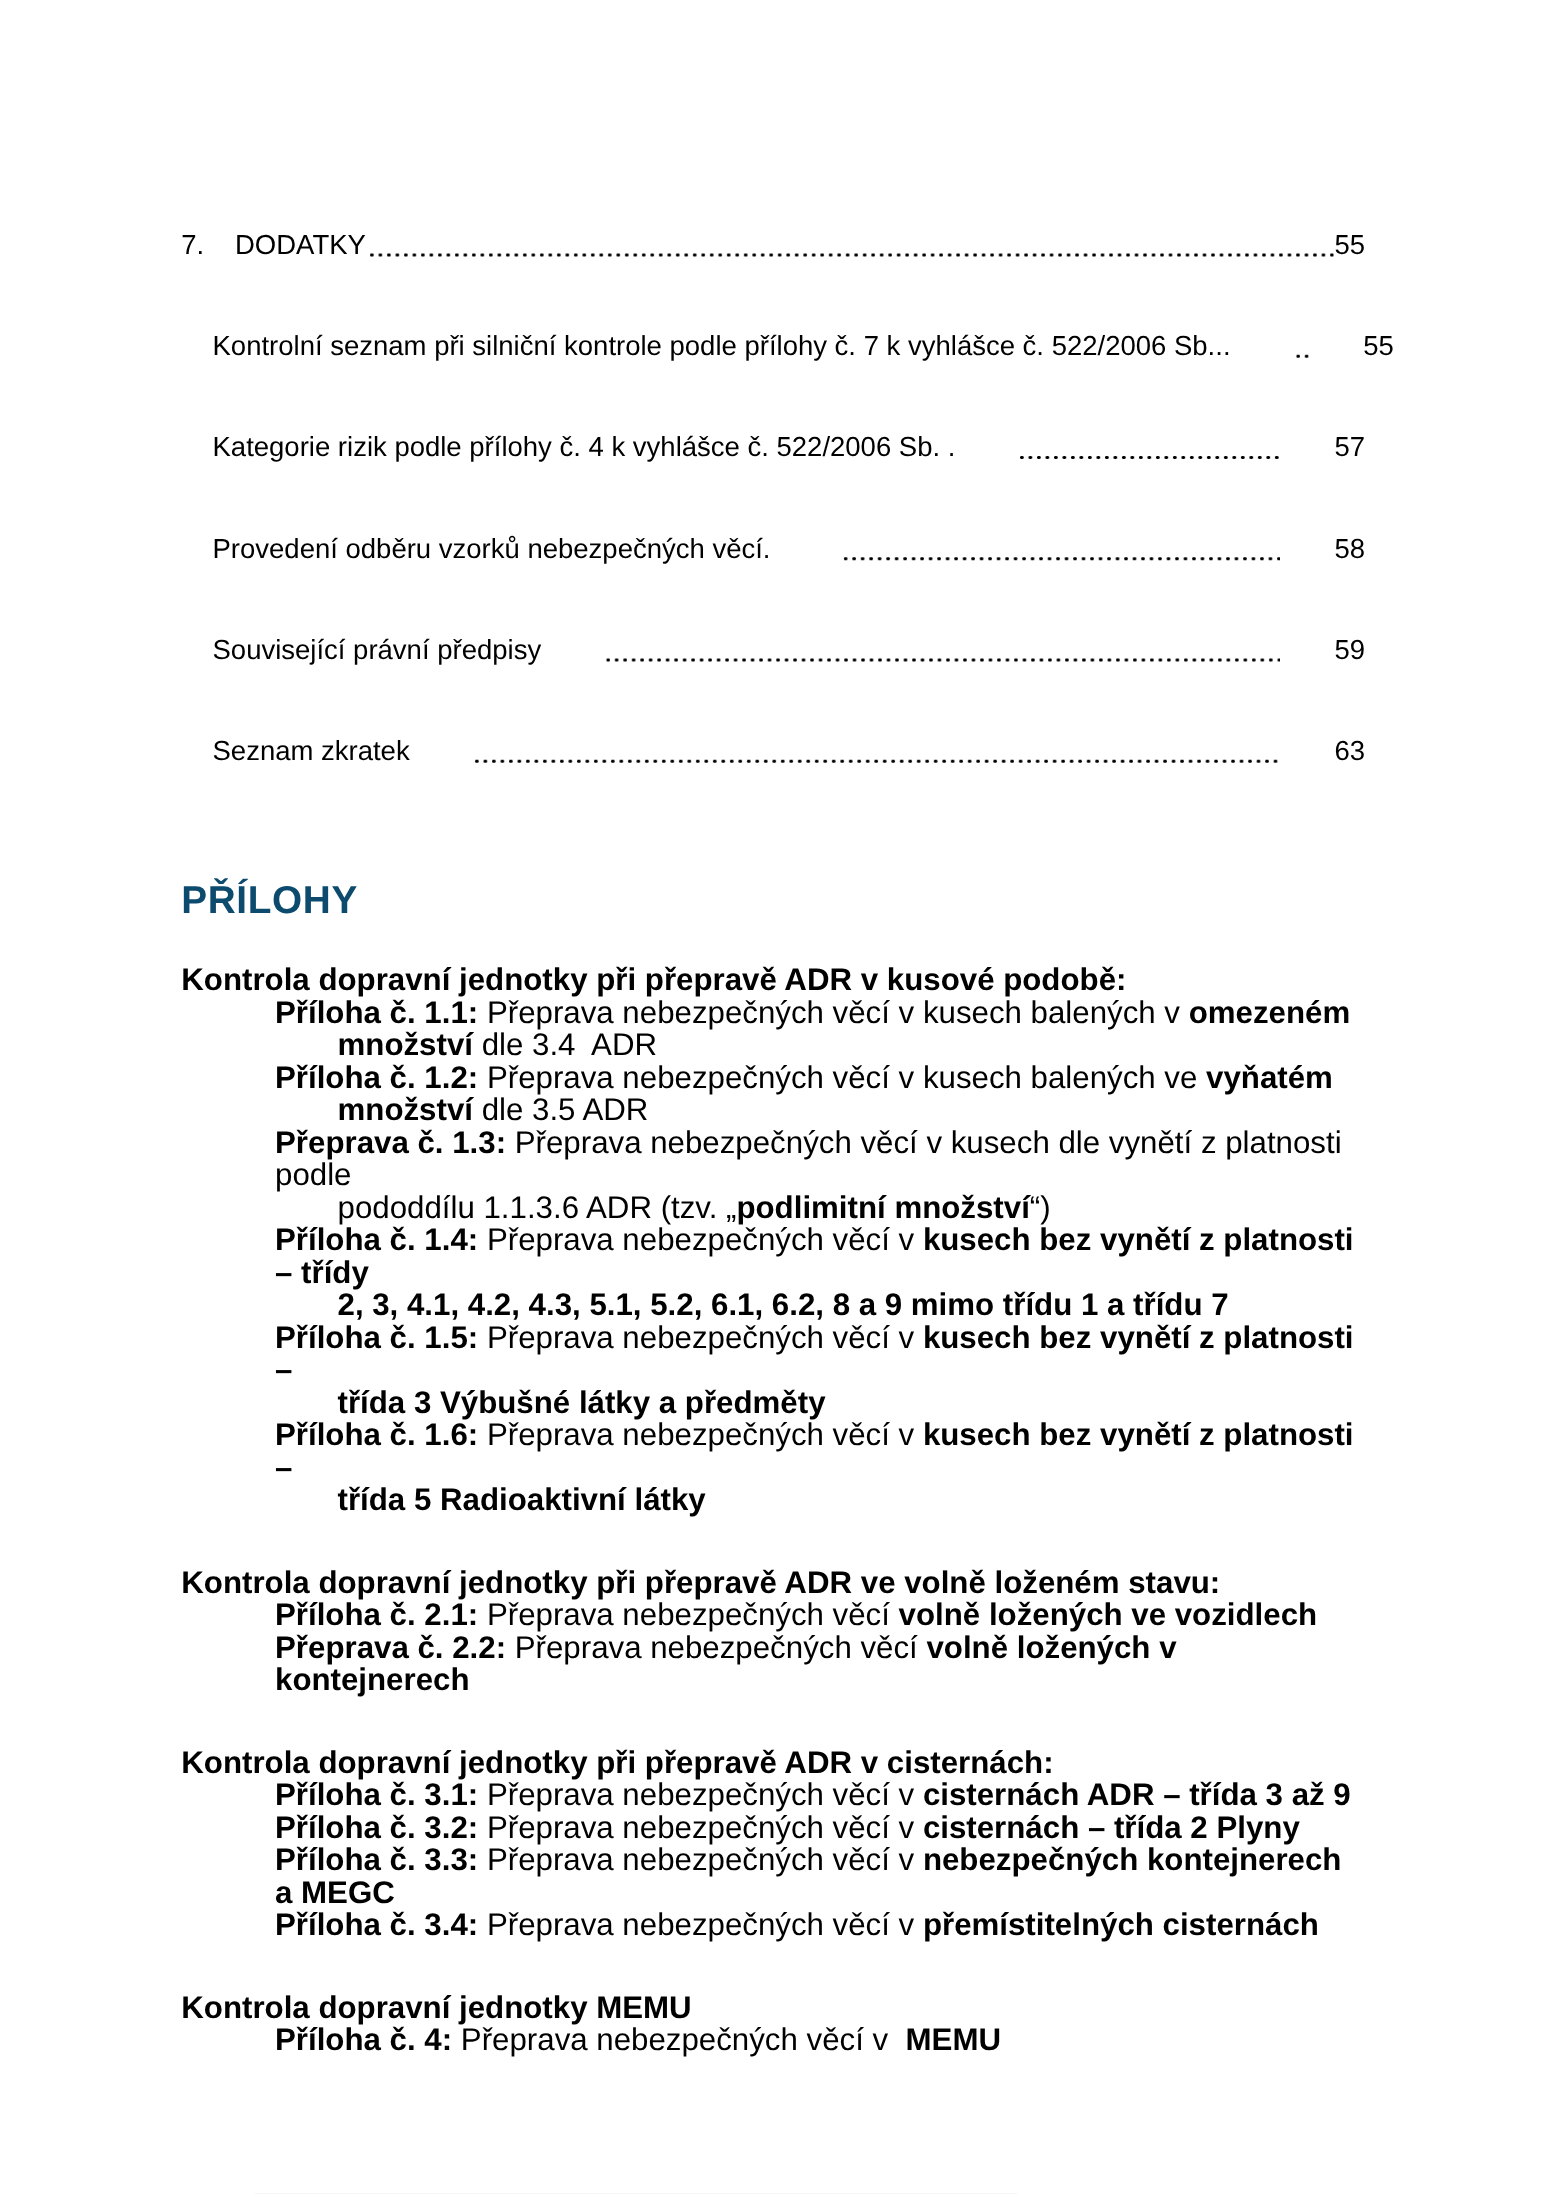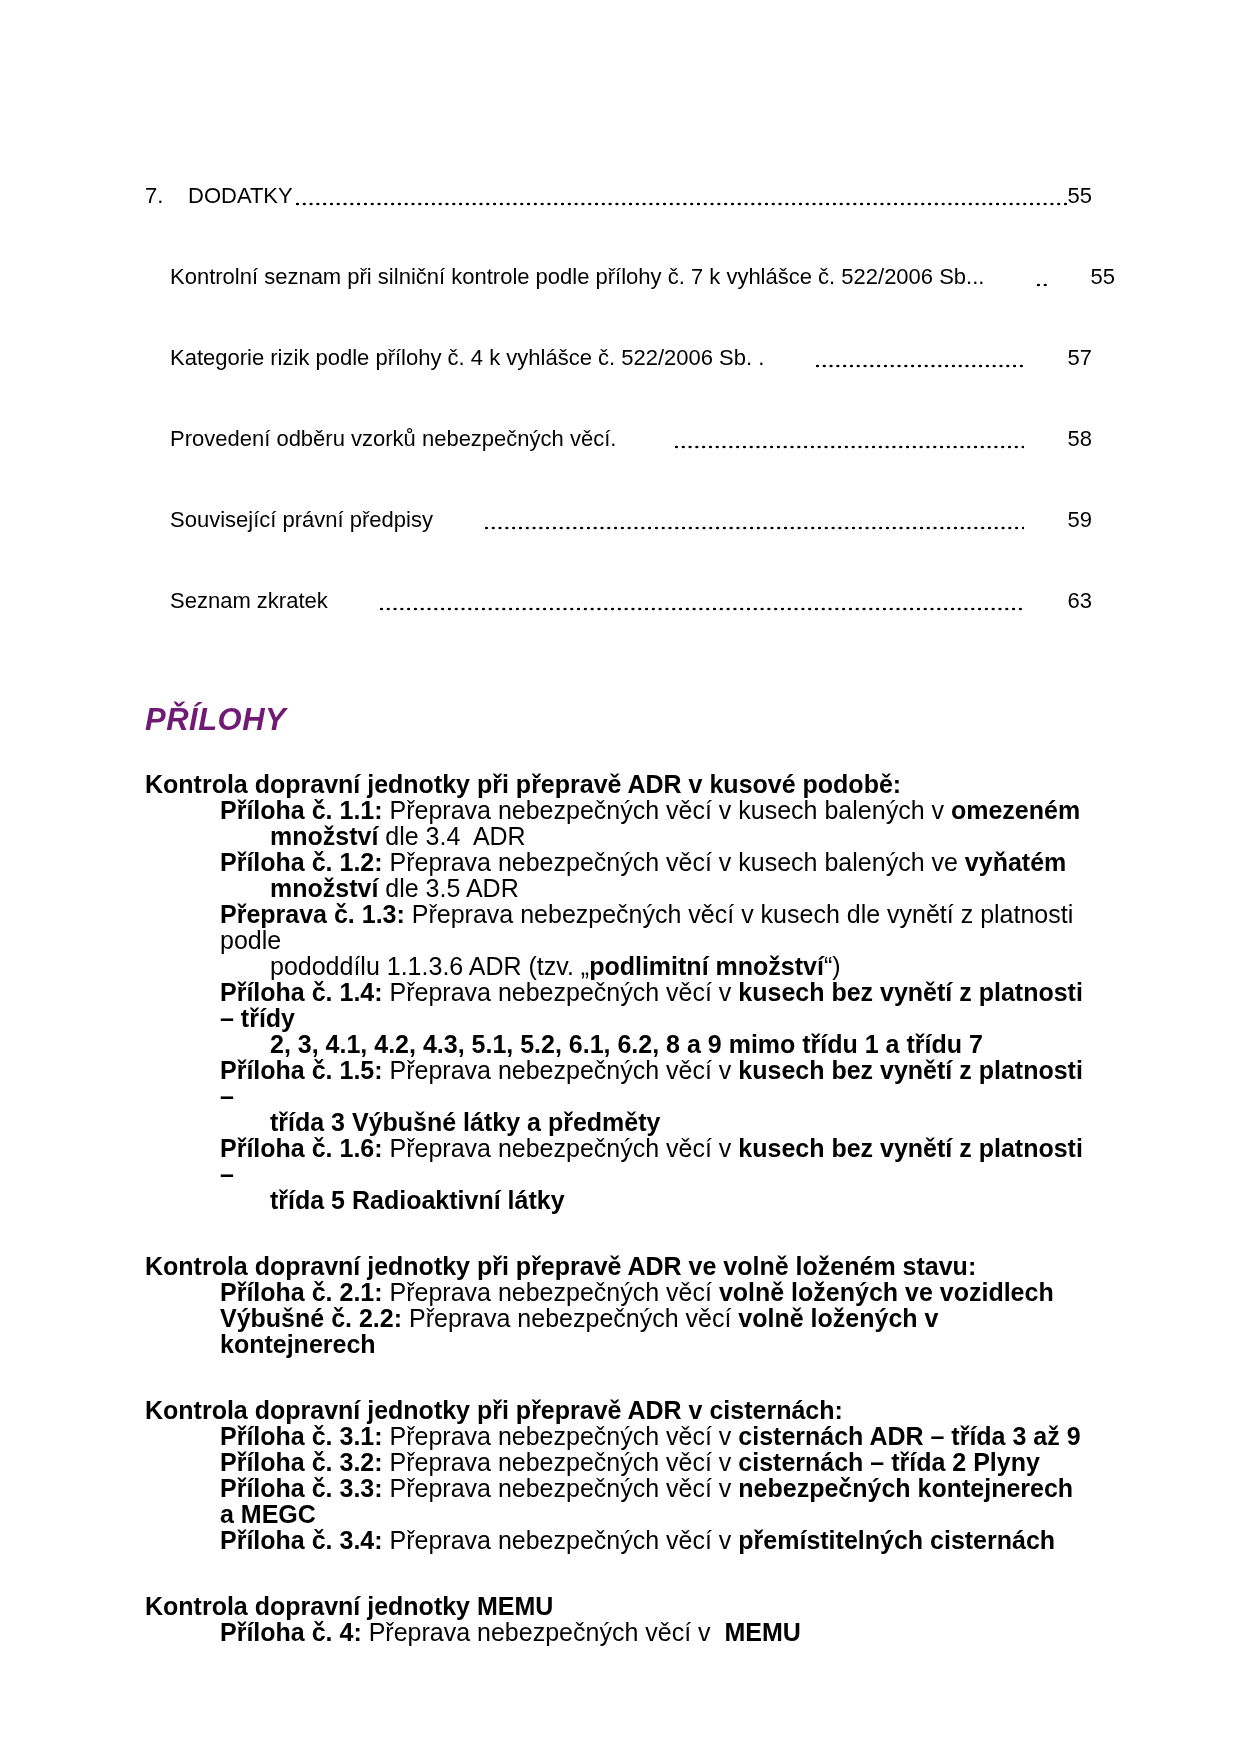--- a/index.html
+++ b/index.html
@@ -89,21 +89,21 @@
         <span class="leader"></span>
         <span class="toc-page">59</span>
       </div>
       <div class="toc-row lvl2">
         <span class="toc-label">Seznam zkratek </span>
         <span class="leader"></span>
         <span class="toc-page">63</span>
       </div>
     </div>
 
-  <h1 class="main-heading" style="color: #701a75; font-style: italic;">PŘÍLOHY</h1>
+  <h1 class="main-heading" style="color: #0c4a6e;">PŘÍLOHY</h1>
 
   <div class="sections">
       <section class="section">
         <div class="section-title">Kontrola dopravní jednotky při přepravě ADR v kusové podobě:</div>
         <div class="item">
           <div class="line first"><b>Příloha č. 1.1:</b><span> Přeprava nebezpečných věcí v kusech balených v </span><b>omezeném</b></div>
           <div class="line cont"><b>množství</b><span> dle 3.4  ADR</span></div>
         </div>
         <div class="item">
           <div class="line first"><b>Příloha č. 1.2:</b><span> Přeprava nebezpečných věcí v kusech balených ve </span><b>vyňatém</b></div>
@@ -125,21 +125,21 @@
           <div class="line first"><b>Příloha č. 1.6:</b><span> Přeprava nebezpečných věcí v </span><b>kusech bez vynětí z platnosti –</b></div>
           <div class="line cont"><b>třída 5 Radioaktivní látky</b></div>
         </div>
       </section>
       <section class="section">
         <div class="section-title">Kontrola dopravní jednotky při přepravě ADR ve volně loženém stavu:</div>
         <div class="item">
           <div class="line first"><b>Příloha č. 2.1:</b><span> Přeprava nebezpečných věcí </span><b>volně ložených ve vozidlech</b></div>
         </div>
         <div class="item">
-          <div class="line first"><b>Výbušné č. 2.2:</b><span> Přeprava nebezpečných věcí </span><b>volně ložených v kontejnerech</b></div>
+          <div class="line first"><b>Přeprava č. 2.2:</b><span> Přeprava nebezpečných věcí </span><b>volně ložených v kontejnerech</b></div>
         </div>
       </section>
       <section class="section">
         <div class="section-title">Kontrola dopravní jednotky při přepravě ADR v cisternách:</div>
         <div class="item">
           <div class="line first"><b>Příloha č. 3.1:</b><span> Přeprava nebezpečných věcí v </span><b>cisternách ADR – třída 3 až 9</b></div>
         </div>
         <div class="item">
           <div class="line first"><b>Příloha č. 3.2:</b><span> Přeprava nebezpečných věcí v </span><b>cisternách – třída 2 Plyny</b></div>
         </div>

